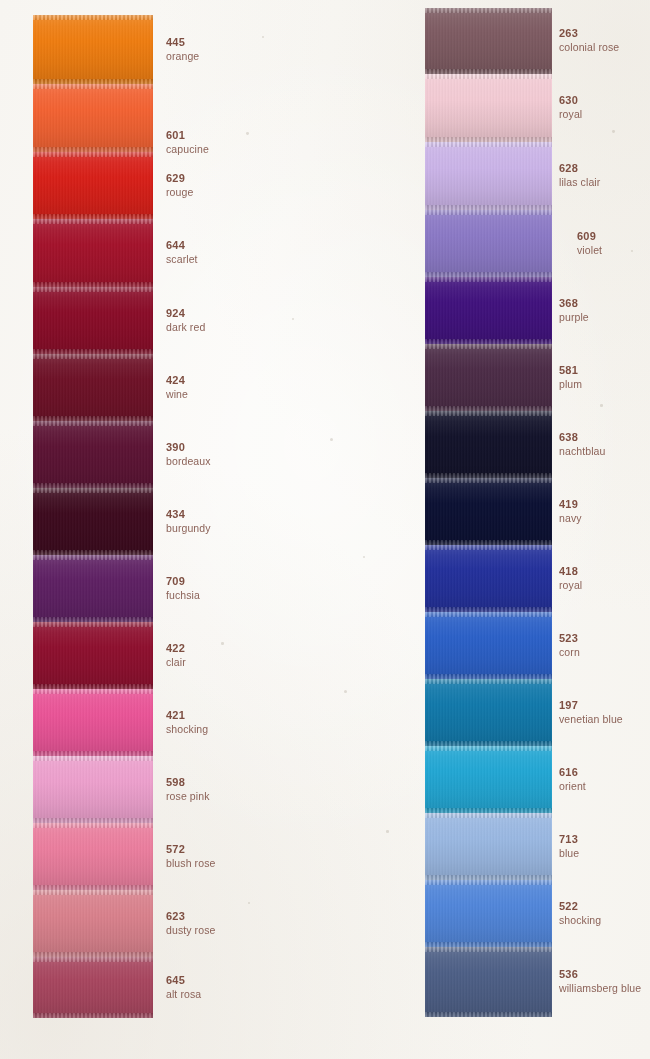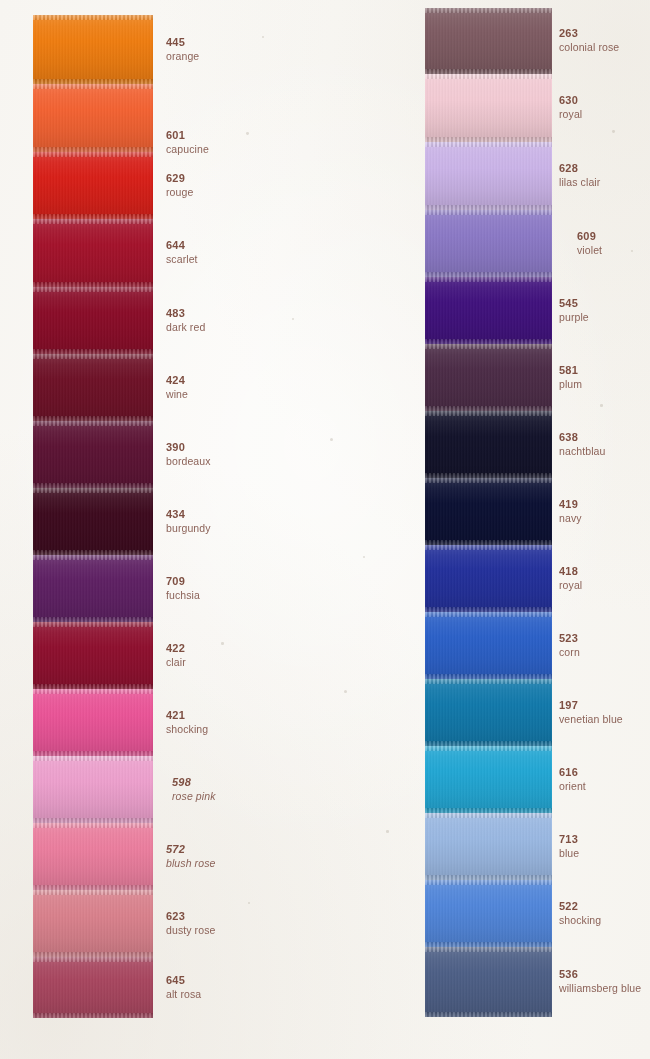--- a/index.html
+++ b/index.html
@@ -206,21 +206,21 @@
       </div>
       <div class="swatch-row" style="top: 287px; height: 67px;">
         <div class="ribbon-wrap" title="614 dark red" style="left: 33px; width: 120px; height: 67px;">
           <div class="ribbon-body" style="background: rgb(138, 12, 40); clip-path: polygon(0px 0px, 120px 0px, 120px 0px, 125px 8.38px, 120px 16.75px, 125px 25.13px, 120px 33.5px, 125px 41.88px, 120px 50.25px, 125px 58.63px, 120px 67px, 0px 67px, 0px 67px, -5px 58.63px, 0px 50.25px, -5px 41.88px, 0px 33.5px, -5px 25.13px, 0px 16.75px, -5px 8.38px, 0px 0px);">
             <div class="velvet"></div>
             <div class="selvedge"></div>
             <div class="selvedge bottom"></div>
           </div>
         </div>
         <div class="label" style="left: 166px; top: 21px;">
-          <span class="code">483</span>
+          <span class="code">924</span>
           <span class="name">dark red</span>
         </div>
       </div>
       <div class="swatch-row" style="top: 354px; height: 67px;">
         <div class="ribbon-wrap" title="424 wine" style="left: 33px; width: 120px; height: 67px;">
           <div class="ribbon-body" style="background: rgb(110, 17, 39); clip-path: polygon(0px 0px, 120px 0px, 120px 0px, 125px 8.38px, 120px 16.75px, 125px 25.13px, 120px 33.5px, 125px 41.88px, 120px 50.25px, 125px 58.63px, 120px 67px, 0px 67px, 0px 67px, -5px 58.63px, 0px 50.25px, -5px 41.88px, 0px 33.5px, -5px 25.13px, 0px 16.75px, -5px 8.38px, 0px 0px);">
             <div class="velvet"></div>
             <div class="selvedge"></div>
             <div class="selvedge bottom"></div>
           </div>
@@ -296,34 +296,34 @@
         </div>
       </div>
       <div class="swatch-row" style="top: 756px; height: 67px;">
         <div class="ribbon-wrap" title="598 baby pink" style="left: 33px; width: 120px; height: 67px;">
           <div class="ribbon-body" style="background: rgb(237, 160, 205); clip-path: polygon(0px 0px, 120px 0px, 120px 0px, 125px 8.38px, 120px 16.75px, 125px 25.13px, 120px 33.5px, 125px 41.88px, 120px 50.25px, 125px 58.63px, 120px 67px, 0px 67px, 0px 67px, -5px 58.63px, 0px 50.25px, -5px 41.88px, 0px 33.5px, -5px 25.13px, 0px 16.75px, -5px 8.38px, 0px 0px);">
             <div class="velvet"></div>
             <div class="selvedge"></div>
             <div class="selvedge bottom"></div>
           </div>
         </div>
-        <div class="label" style="left: 172px; top: 21px; font-style: italic;">
+        <div class="label" style="left: 166px; top: 21px;">
           <span class="code">598</span>
           <span class="name">rose pink</span>
         </div>
       </div>
       <div class="swatch-row" style="top: 823px; height: 67px;">
         <div class="ribbon-wrap" title="572 blush rose" style="left: 33px; width: 120px; height: 67px;">
           <div class="ribbon-body" style="background: rgb(235, 126, 158); clip-path: polygon(0px 0px, 120px 0px, 120px 0px, 125px 8.38px, 120px 16.75px, 125px 25.13px, 120px 33.5px, 125px 41.88px, 120px 50.25px, 125px 58.63px, 120px 67px, 0px 67px, 0px 67px, -5px 58.63px, 0px 50.25px, -5px 41.88px, 0px 33.5px, -5px 25.13px, 0px 16.75px, -5px 8.38px, 0px 0px);">
             <div class="velvet"></div>
             <div class="selvedge"></div>
             <div class="selvedge bottom"></div>
           </div>
         </div>
-        <div class="label" style="left: 166px; top: 21px; font-style: italic;">
+        <div class="label" style="left: 166px; top: 21px;">
           <span class="code">572</span>
           <span class="name">blush rose</span>
         </div>
       </div>
       <div class="swatch-row" style="top: 890px; height: 67px;">
         <div class="ribbon-wrap" title="623 dusty rose" style="left: 33px; width: 120px; height: 67px;">
           <div class="ribbon-body" style="background: rgb(217, 129, 140); clip-path: polygon(0px 0px, 120px 0px, 120px 0px, 125px 8.38px, 120px 16.75px, 125px 25.13px, 120px 33.5px, 125px 41.88px, 120px 50.25px, 125px 58.63px, 120px 67px, 0px 67px, 0px 67px, -5px 58.63px, 0px 50.25px, -5px 41.88px, 0px 33.5px, -5px 25.13px, 0px 16.75px, -5px 8.38px, 0px 0px);">
             <div class="velvet"></div>
             <div class="selvedge"></div>
             <div class="selvedge bottom"></div>
@@ -403,21 +403,21 @@
       </div>
       <div class="swatch-row" style="top: 277px; height: 67px;">
         <div class="ribbon-wrap" title="634 purple" style="left: 33px; width: 127px; height: 67px;">
           <div class="ribbon-body" style="background: rgb(64, 17, 125); clip-path: polygon(0px 0px, 127px 0px, 127px 0px, 132px 8.38px, 127px 16.75px, 132px 25.13px, 127px 33.5px, 132px 41.88px, 127px 50.25px, 132px 58.63px, 127px 67px, 0px 67px, 0px 67px, -5px 58.63px, 0px 50.25px, -5px 41.88px, 0px 33.5px, -5px 25.13px, 0px 16.75px, -5px 8.38px, 0px 0px);">
             <div class="velvet"></div>
             <div class="selvedge"></div>
             <div class="selvedge bottom"></div>
           </div>
         </div>
         <div class="label" style="left: 167px; top: 21px;">
-          <span class="code">545</span>
+          <span class="code">368</span>
           <span class="name">purple</span>
         </div>
       </div>
       <div class="swatch-row" style="top: 344px; height: 67px;">
         <div class="ribbon-wrap" title="581 plum" style="left: 33px; width: 127px; height: 67px;">
           <div class="ribbon-body" style="background: rgb(76, 44, 71); clip-path: polygon(0px 0px, 127px 0px, 127px 0px, 132px 8.38px, 127px 16.75px, 132px 25.13px, 127px 33.5px, 132px 41.88px, 127px 50.25px, 132px 58.63px, 127px 67px, 0px 67px, 0px 67px, -5px 58.63px, 0px 50.25px, -5px 41.88px, 0px 33.5px, -5px 25.13px, 0px 16.75px, -5px 8.38px, 0px 0px);">
             <div class="velvet"></div>
             <div class="selvedge"></div>
             <div class="selvedge bottom"></div>
           </div>

